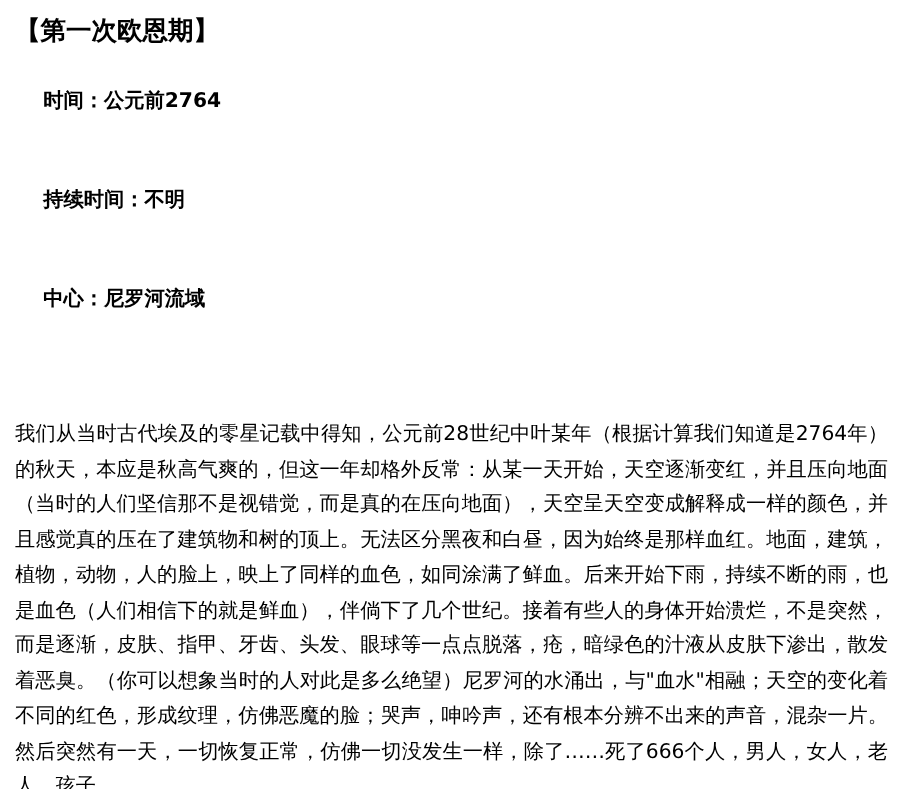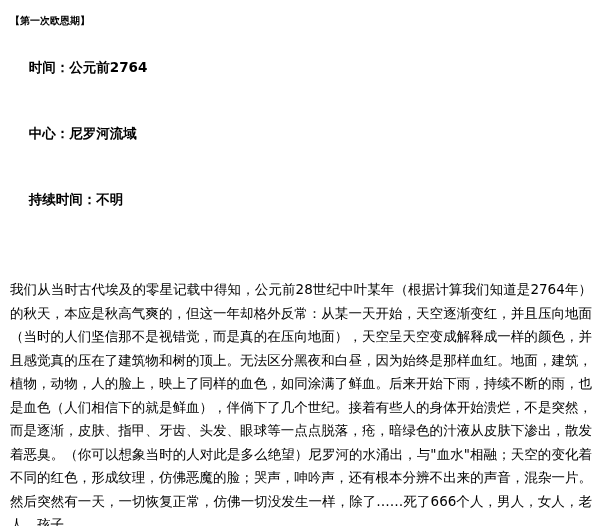--- a/index.html
+++ b/index.html
@@ -14,21 +14,21 @@
     font-family: "DejaVu Sans", "Liberation Sans", sans-serif;
     color: #000000;
   }
   .page {
     box-sizing: border-box;
     width: 604px;
     height: 526px;
     padding: 10px 12px 0 10px;
   }
   .doc-title {
-    font-size: 10px;
+    font-size: 17px;
     font-weight: bold;
     line-height: 22px;
     margin: 0 0 2px 0;
     letter-spacing: 0px;
   }
   .meta-line {
     font-size: 13.5px;
     line-height: 22px;
     margin: 0;
     white-space: pre;
@@ -51,24 +51,24 @@
 
 <div class="page">
 
   <div class="doc-title">【第一次欧恩期】</div>
 
   <div class="meta-line">
     <span>时间：</span><span>公元前2764</span>
   </div>
 
   <div class="meta-line">
-    <span>中心：</span><span>尼罗河流域</span>
+    <span>持续时间：</span><span>不明</span>
   </div>
 
   <div class="meta-line">
-    <span>持续时间：</span><span>不明</span>
+    <span>中心：</span><span>尼罗河流域</span>
   </div>
 
   <div class="spacer-lg"></div>
 
   <p class="body-para">我们从当时古代埃及的零星记载中得知，公元前28世纪中叶某年（根据计算我们知道是2764年）的秋天，本应是秋高气爽的，但这一年却格外反常：从某一天开始，天空逐渐变红，并且压向地面（当时的人们坚信那不是视错觉，而是真的在压向地面），天空呈天空变成解释成一样的颜色，并且感觉真的压在了建筑物和树的顶上。无法区分黑夜和白昼，因为始终是那样血红。地面，建筑，植物，动物，人的脸上，映上了同样的血色，如同涂满了鲜血。后来开始下雨，持续不断的雨，也是血色（人们相信下的就是鲜血），伴倘下了几个世纪。接着有些人的身体开始溃烂，不是突然，而是逐渐，皮肤、指甲、牙齿、头发、眼球等一点点脱落，疮，暗绿色的汁液从皮肤下渗出，散发着恶臭。（你可以想象当时的人对此是多么绝望）尼罗河的水涌出，与"血水"相融；天空的变化着不同的红色，形成纹理，仿佛恶魔的脸；哭声，呻吟声，还有根本分辨不出来的声音，混杂一片。然后突然有一天，一切恢复正常，仿佛一切没发生一样，除了……死了666个人，男人，女人，老人，孩子……</p>
 
 </div>
 
 </body></html>

